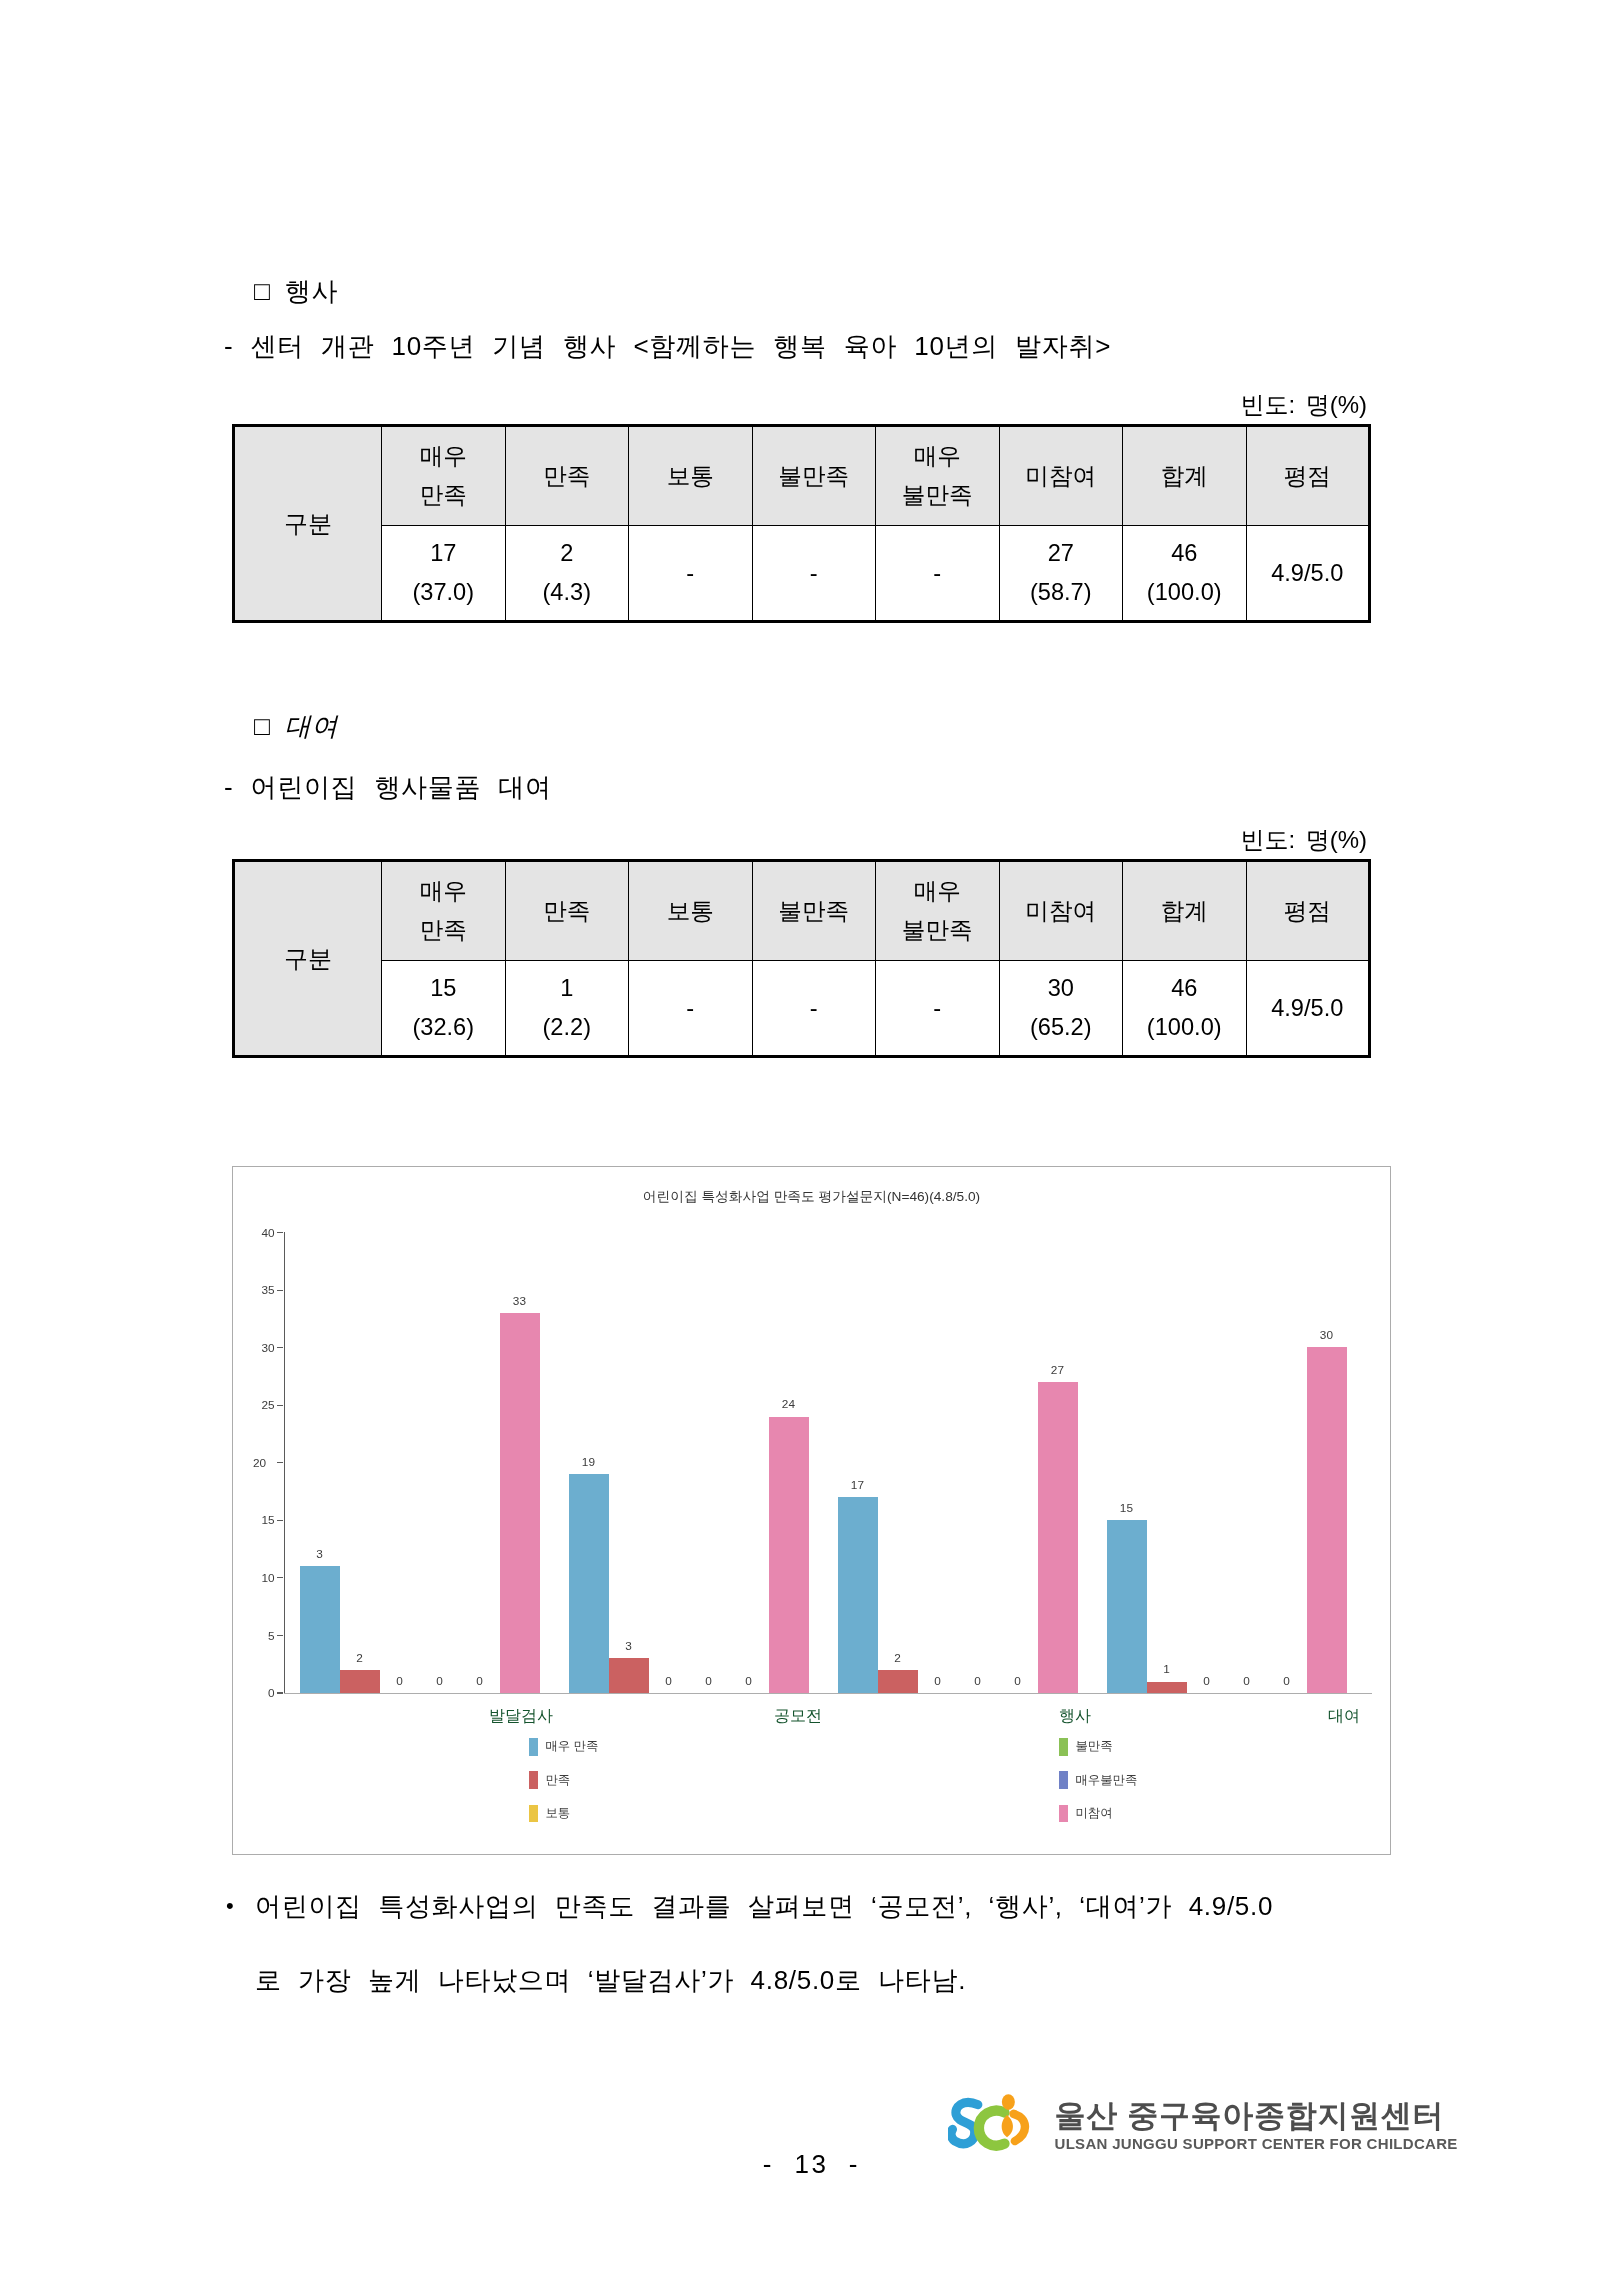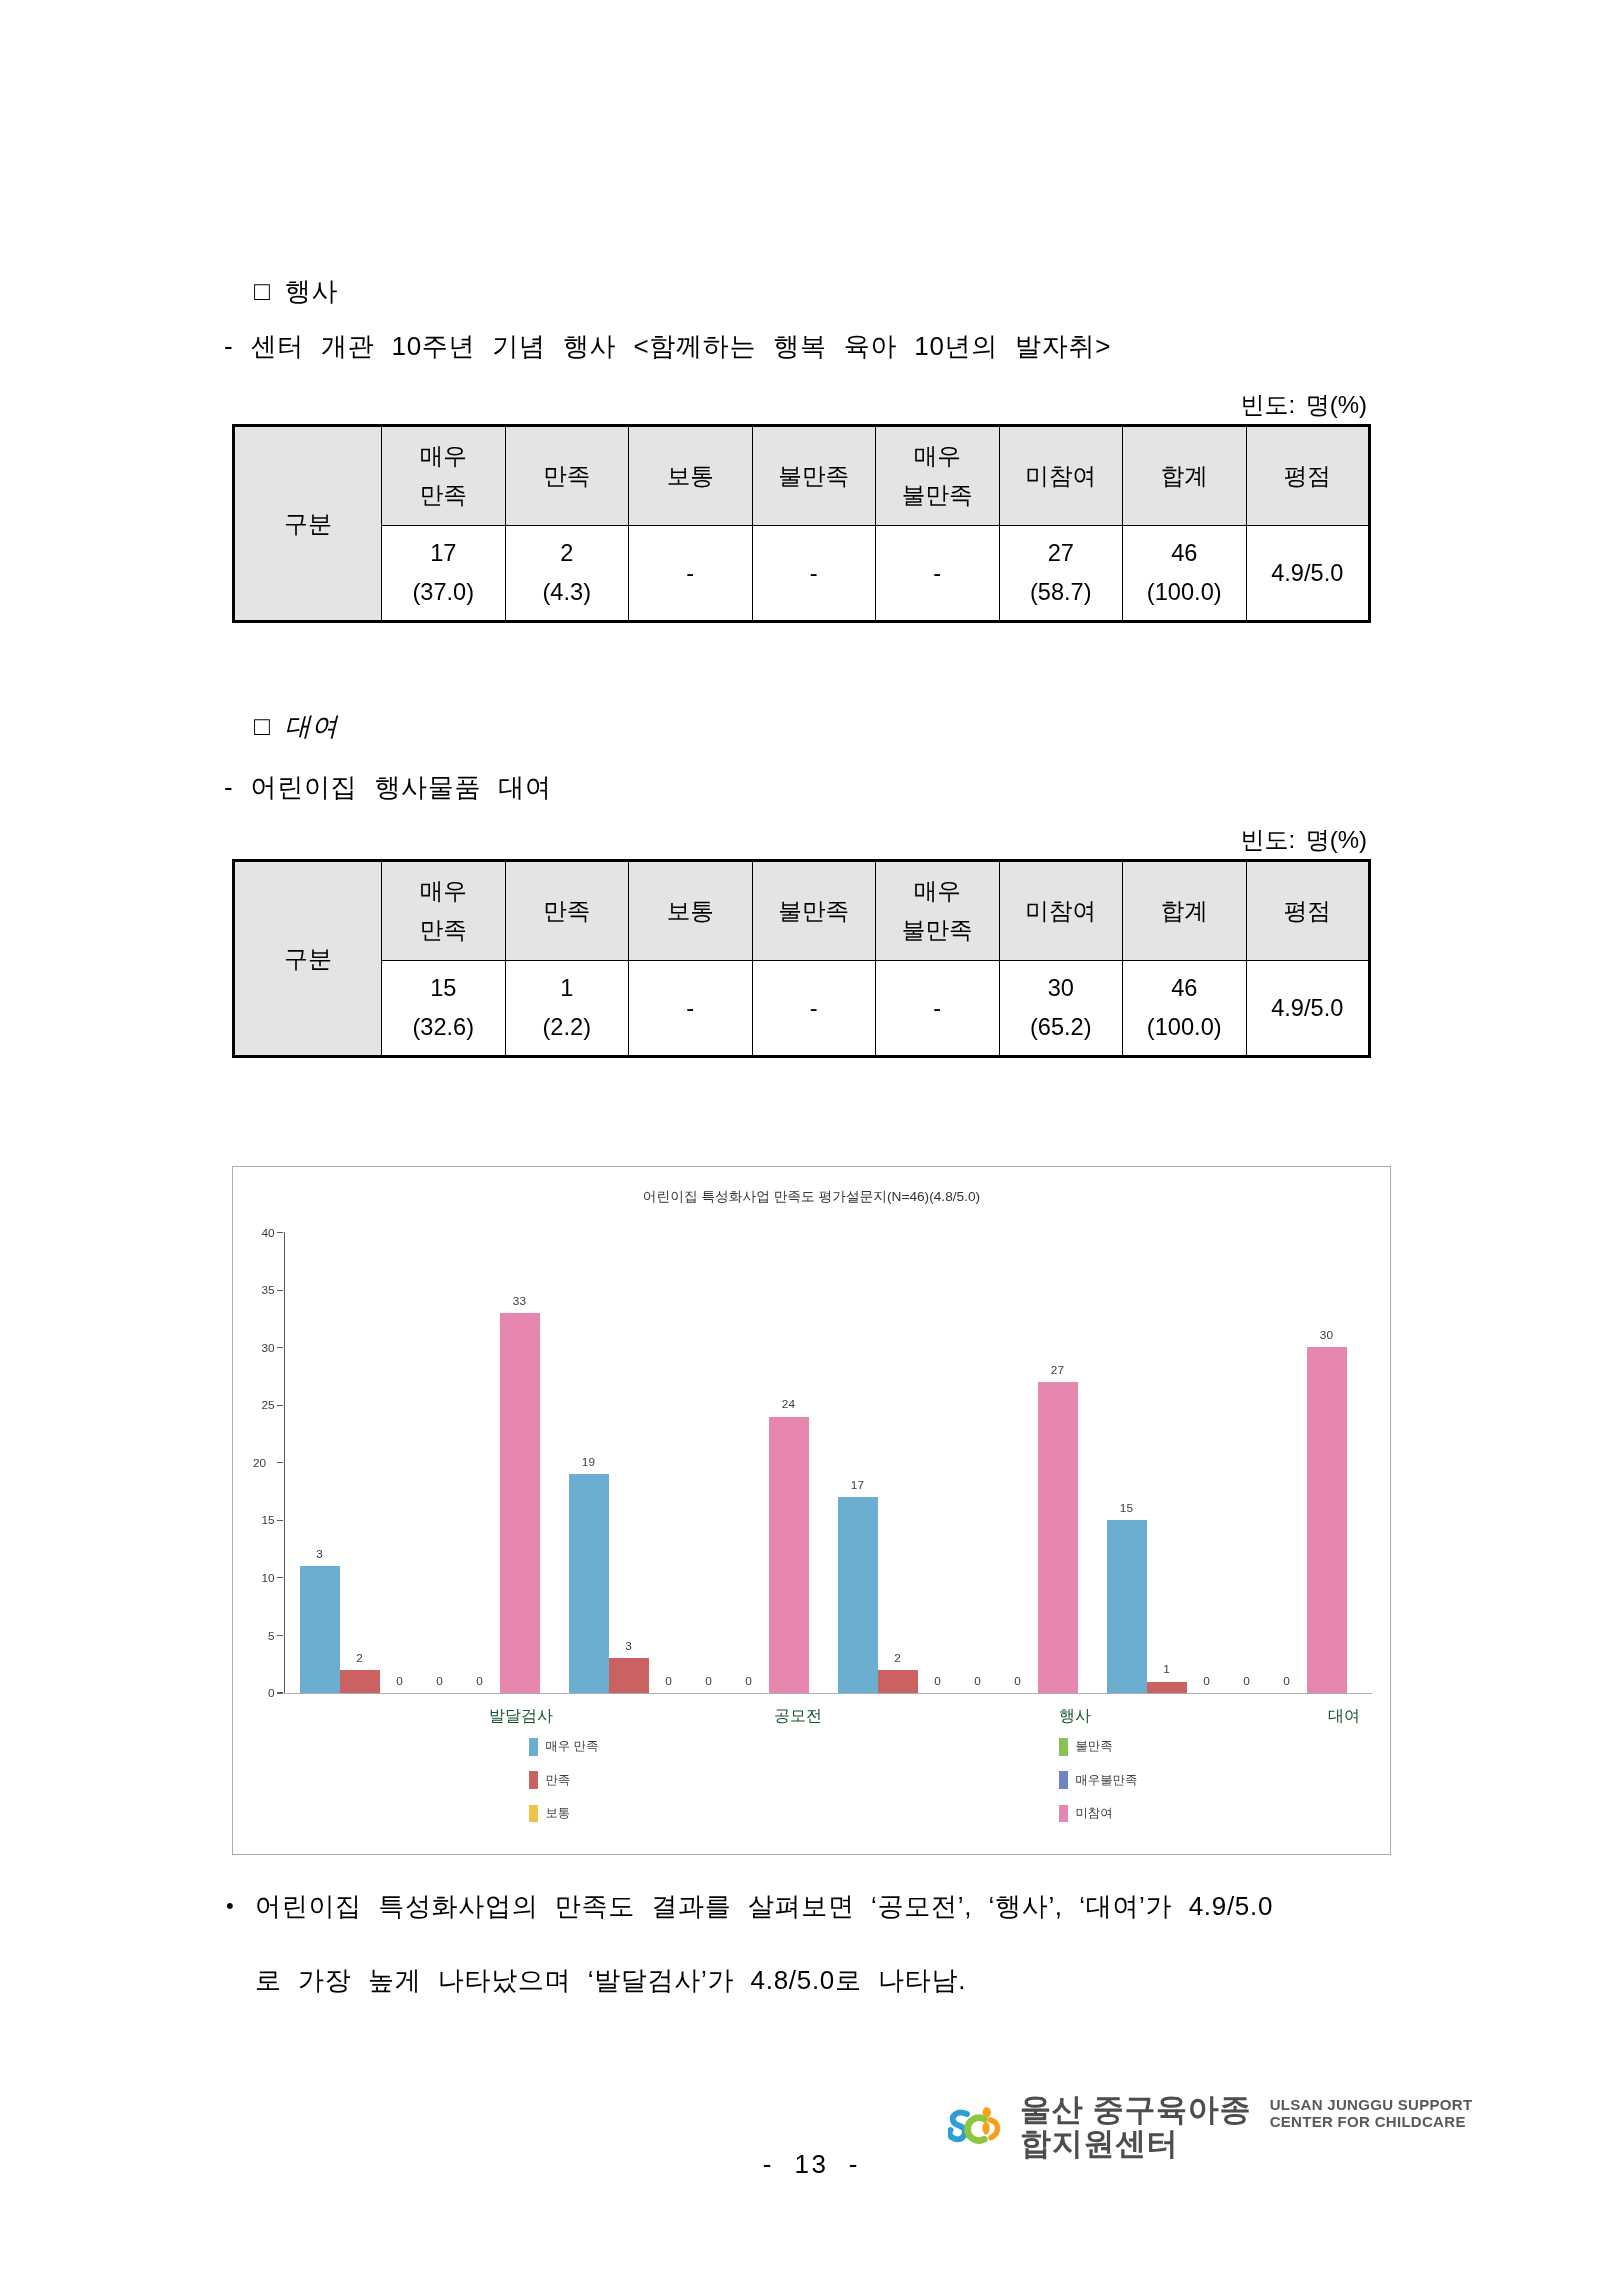--- a/index.html
+++ b/index.html
@@ -70,21 +70,21 @@
     font-size:26px;line-height:74px;word-spacing:8.5px;letter-spacing:0.7px;
     display:flex;
   }
   .bullet-marker{width:29px;flex:0 0 29px;font-size:22px;line-height:74px;}
   .bullet-text{flex:1;text-align:justify;}
 
   
   .page-number{position:absolute;left:0;top:2149px;width:1623px;text-align:center;font-size:26px;letter-spacing:2.6px;word-spacing:10.5px;}
   .logo{position:absolute;left:948px;top:2093px;display:flex;align-items:center;gap:10.5px;}
   .logo-mark{width:96px;height:65px;}
-  .logo-texts{display:flex;flex-direction:row;}
+  .logo-texts{display:flex;flex-direction:column;}
   .logo-title{font-size:31px;font-weight:700;color:#4d4d4d;letter-spacing:0.7px;line-height:1.1;}
   .logo-subtitle{font-size:15px;font-weight:700;color:#595959;letter-spacing:0.3px;margin-top:2.6px;}
 </style>
 </head>
 <body>
 
 <div class="page">
 
   <div id="h1" class="heading">□ 행사</div>
   <div id="s1" class="subline">- 센터 개관 10주년 기념 행사 &lt;함께하는 행복 육아 10년의 발자취&gt;</div>

